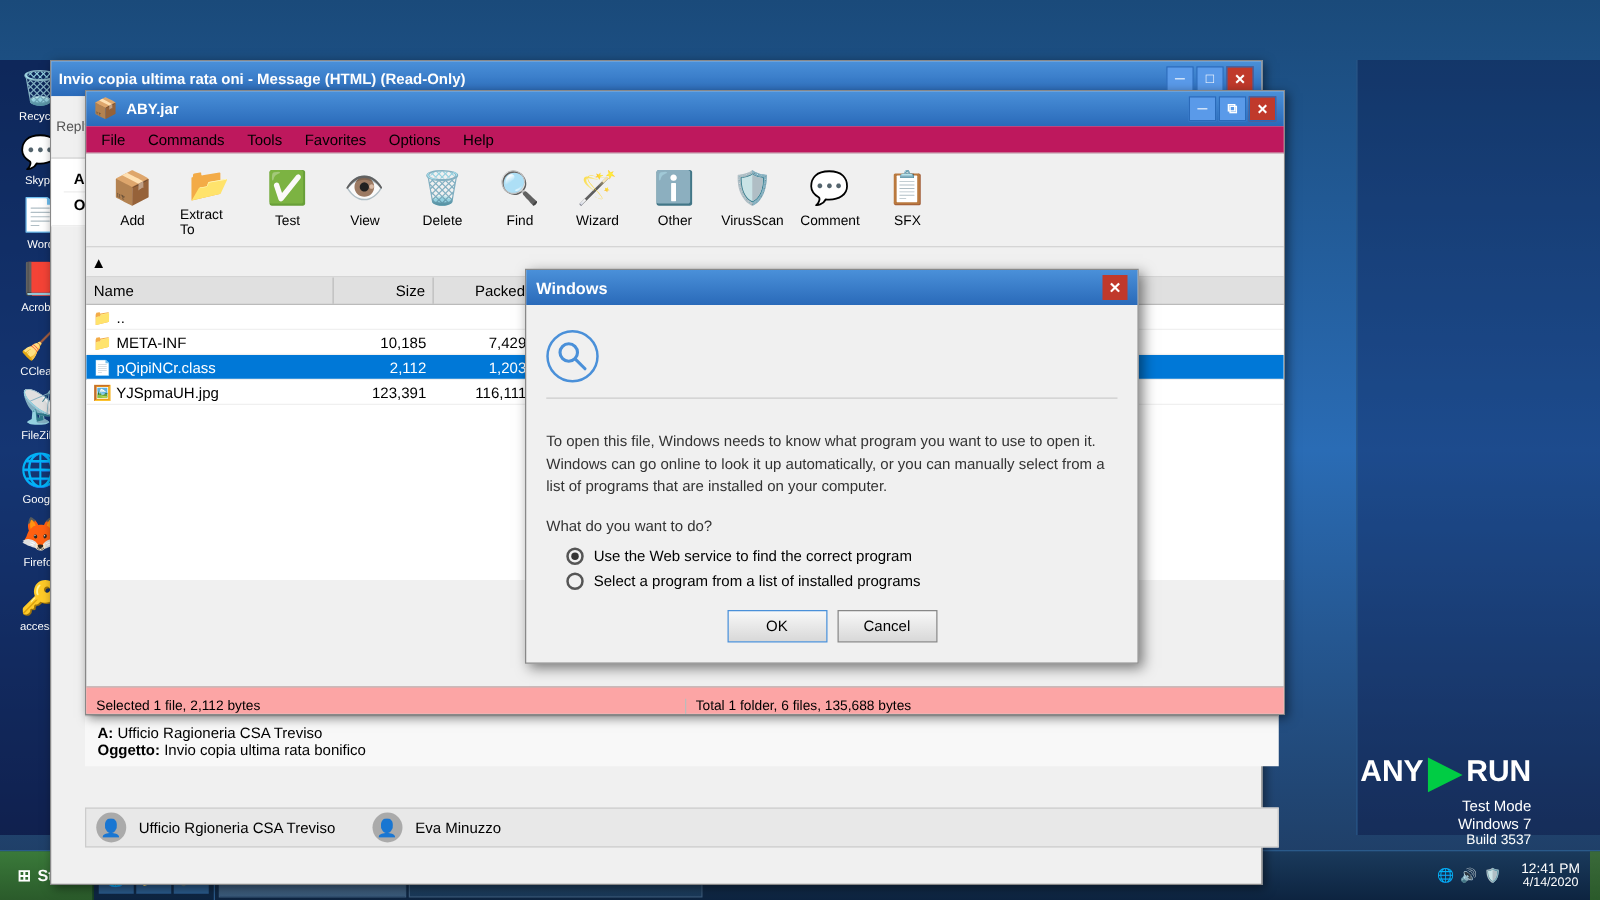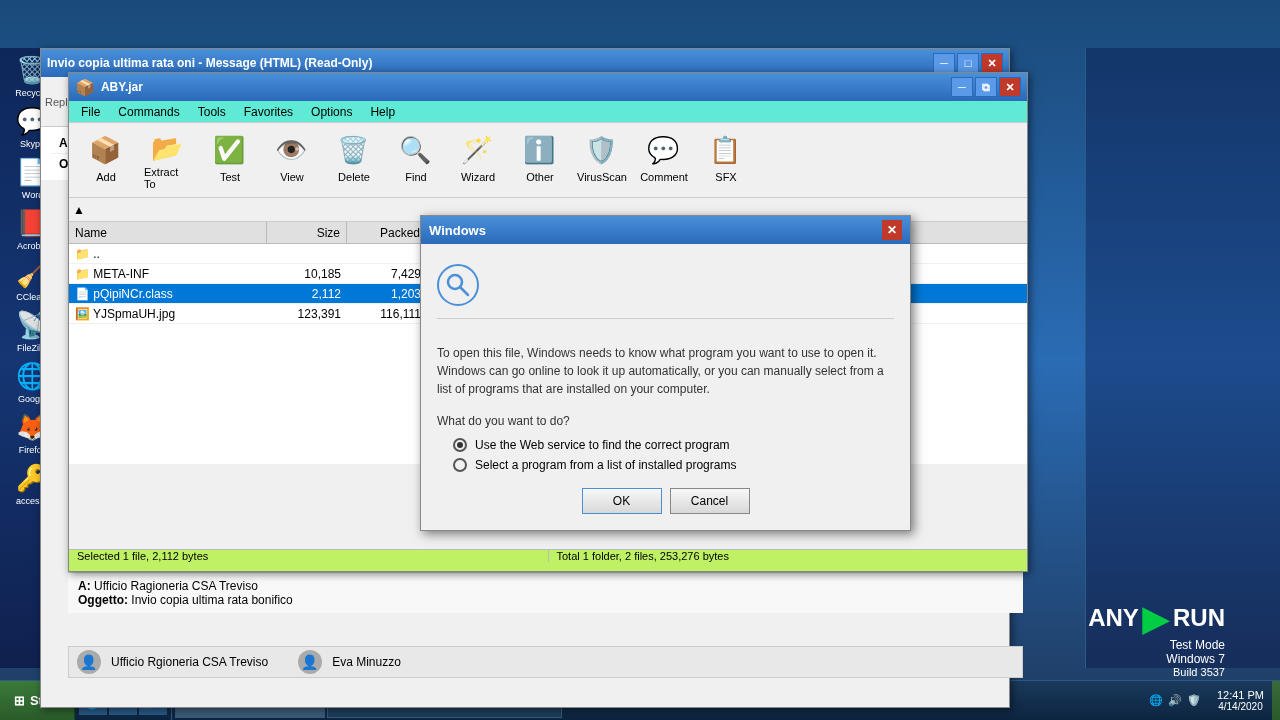--- a/index.html
+++ b/index.html
@@ -134,21 +134,21 @@
       display: flex;
       align-items: center;
       justify-content: center;
       cursor: pointer;
     }
     .win-ctrl-btn.close { background: #c0392b; }
 
     
     .winrar-menu {
       height: 22px;
-      background: #5eead4;
+      background: #be185d;
       display: flex;
       align-items: center;
       border-bottom: 1px solid #ccc;
       padding: 0 4px;
       gap: 2px;
     }
 
     .menu-item {
       padding: 2px 8px;
       font-size: 12px;
@@ -253,23 +253,23 @@
       white-space: nowrap;
     }
 
     
     .winrar-statusbar {
       position: absolute;
       bottom: 0;
       left: 0;
       right: 0;
       height: 22px;
-      background: #bef264;
-      display: flex;
-      align-items: flex-start;
+      background: #fca5a5;
+      display: flex;
+      align-items: flex-end;
       border-top: 1px solid #bbb;
       font-size: 11px;
     }
 
     .statusbar-left {
       flex: 1;
       padding: 0 8px;
       border-right: 1px solid #bbb;
     }
     .statusbar-right {
@@ -728,21 +728,21 @@
         <div class="file-cell col-size" style="justify-content:flex-end">123,391</div>
         <div class="file-cell col-packed" style="justify-content:flex-end">116,111</div>
         <div class="file-cell col-type">JPEG image</div>
         <div class="file-cell col-modified"></div>
         <div class="file-cell col-crc32"></div>
       </div>
     </div>
 
     <div class="winrar-statusbar">
       <div class="statusbar-left">Selected 1 file, 2,112 bytes</div>
-      <div class="statusbar-right">Total 1 folder, 2 files, 253,276 bytes</div>
+      <div class="statusbar-right">Total 1 folder, 6 files, 135,688 bytes</div>
     </div>
   </div>
 
   <div style="position:absolute;top:572px;left:68px;width:955px;background:#f8f8f8;padding:6px 10px;border-top:1px solid #ccc;z-index:3;font-size:12px;">
     <div>
       <strong>A:</strong>
       <span>Ufficio Ragioneria CSA Treviso</span>
     </div>
     <div>
       <strong>Oggetto:</strong>

